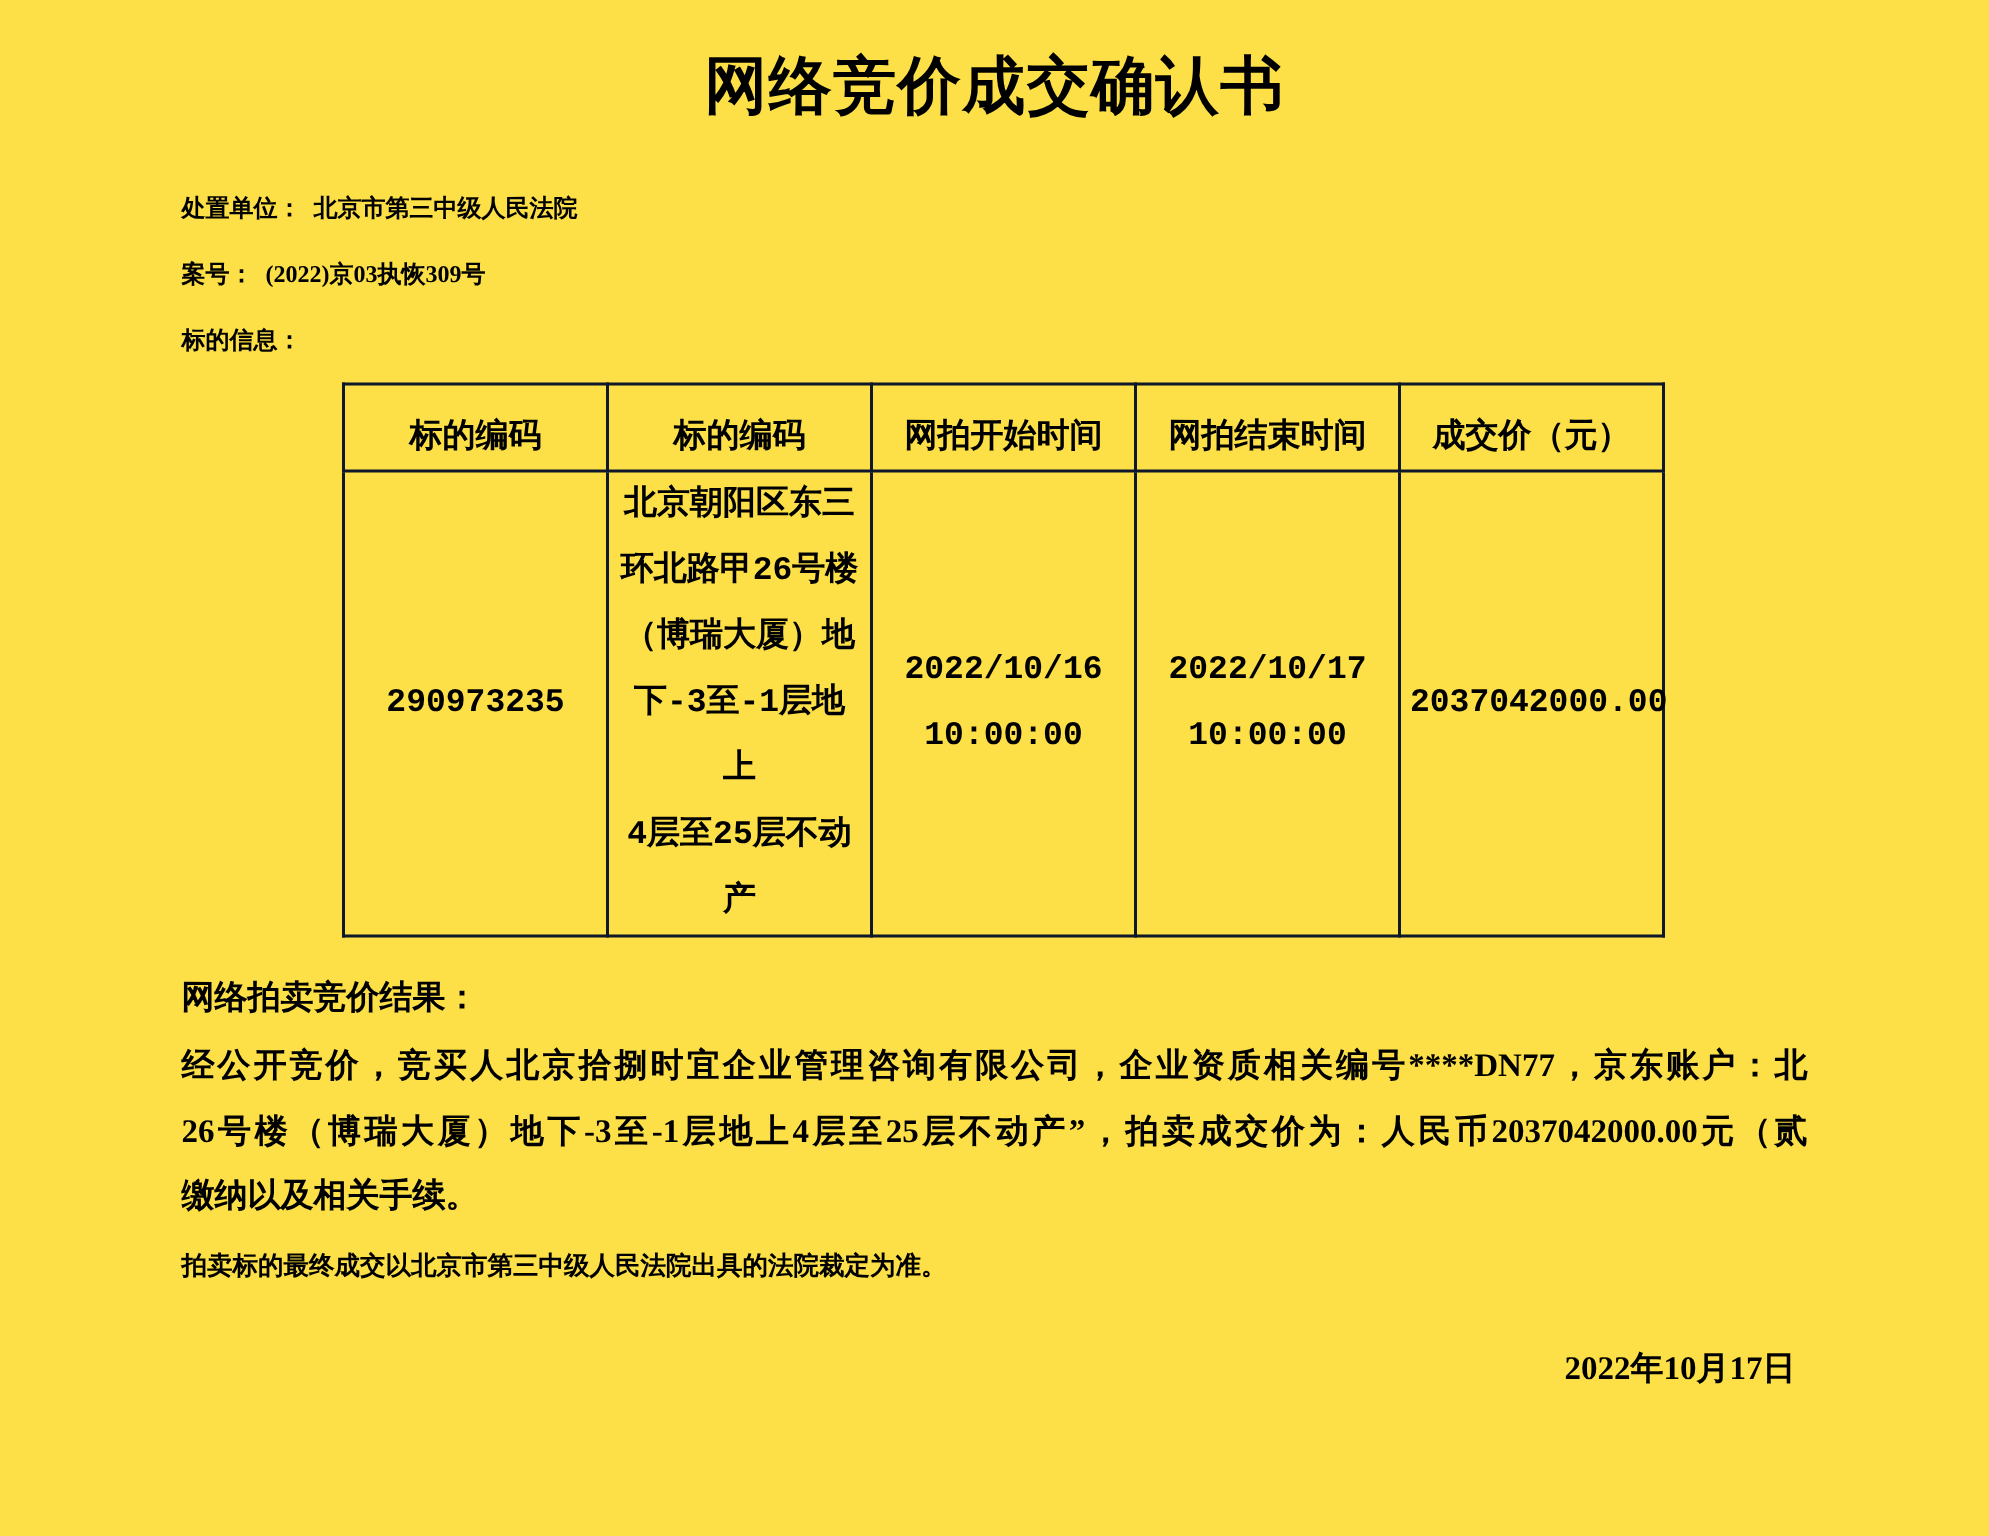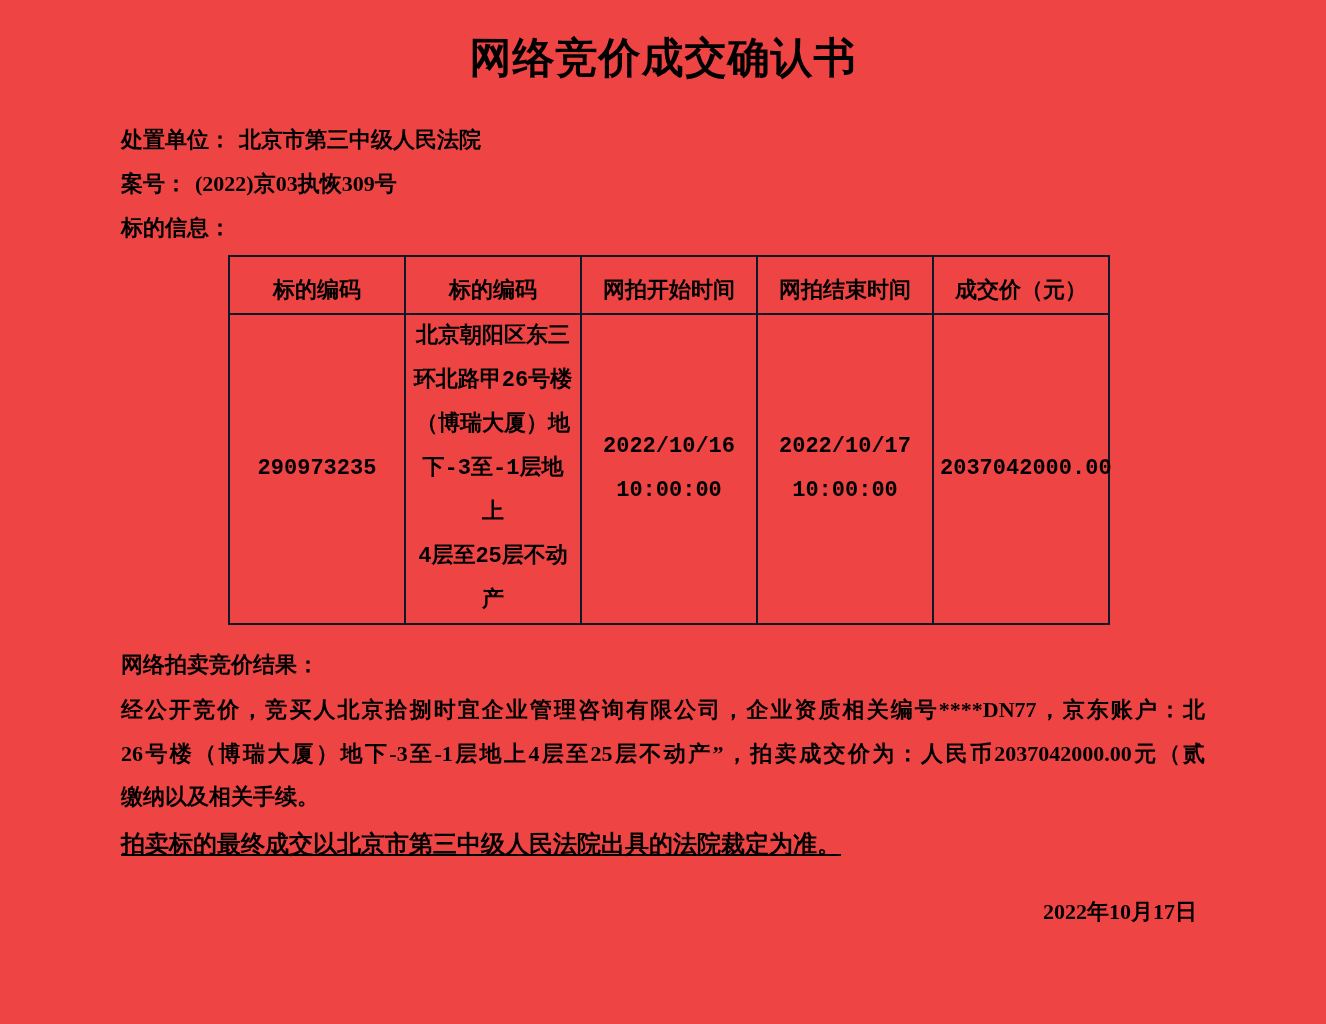--- a/index.html
+++ b/index.html
@@ -6,35 +6,35 @@
   html, body { background: #ffffff; }
   body {
     font-family: "Liberation Serif", "DejaVu Serif", serif;
     color: #000000;
     font-weight: bold;
   }
   .page {
     position: relative;
     width: 1326px;
     height: 1024px;
-    background: #ef4444;
+    background: #fde047;
     padding: 0 121px;
     overflow: hidden;
   }
   .doc-title {
     margin-top: 30px;
     font-size: 42px;
     line-height: 56px;
     font-weight: bold;
     text-align: center;
     letter-spacing: 1px;
   }
   .meta { margin-top: 32px; }
   .meta-line {
-    font-size: 22px;
+    font-size: 16px;
     line-height: 44px;
     white-space: nowrap;
   }
   .meta-value { margin-left: 8px; }
   .bid-table {
     margin-left: 107px;
     border-collapse: collapse;
     table-layout: fixed;
     width: 880px;
     margin-top: 5px;
@@ -60,23 +60,22 @@
   .jline {
     font-size: 22px;
     line-height: 43.5px;
     text-align: justify;
     text-align-last: justify;
     white-space: normal;
   }
   .jline.last { text-align-last: left; }
   .closing-line {
     margin-top: 3px;
-    font-size: 24px;
+    font-size: 17px;
     line-height: 44px;
-    text-decoration: underline;
   }
   .doc-date {
     margin-top: 24px;
     font-size: 22px;
     line-height: 44px;
     text-align: right;
     padding-right: 8px;
   }
 </style>
 </head>

